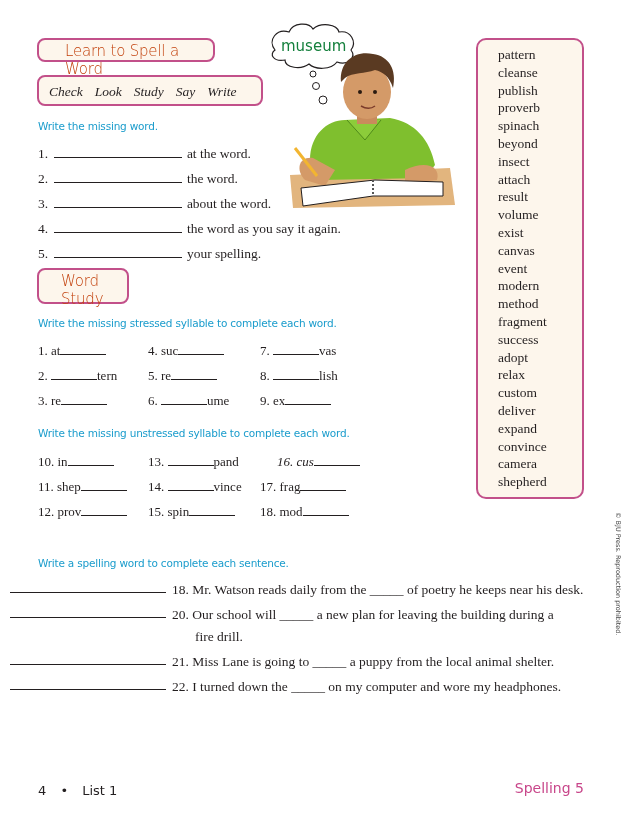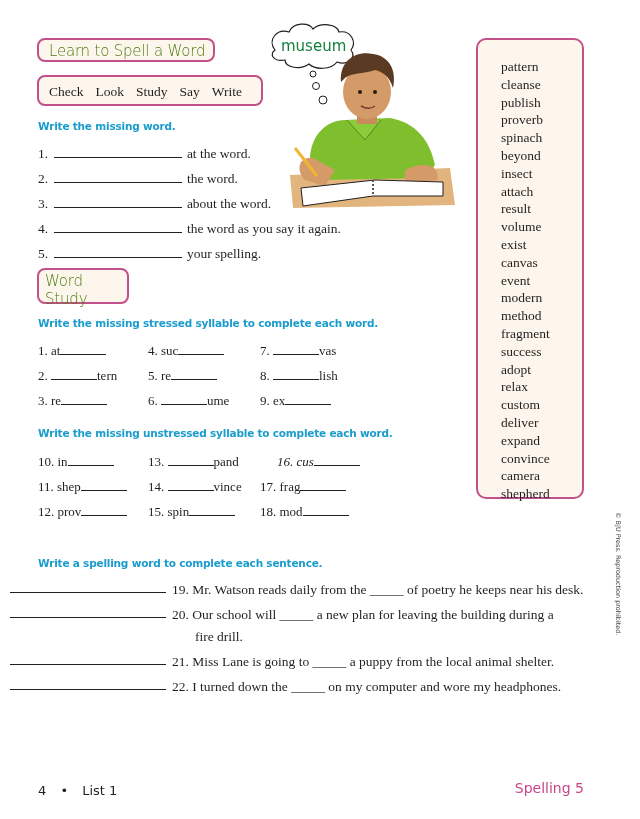--- a/index.html
+++ b/index.html
@@ -4,32 +4,32 @@
 <style>
   html, body { margin: 0; padding: 0; background: #ffffff; }
   body { width: 640px; height: 819px; position: relative; overflow: hidden;
          font-family: "Liberation Serif", "DejaVu Serif", serif; color: #231f20; }
   .abs { position: absolute; }
   .pill {
     position: absolute; border: 2px solid #c2508a; border-radius: 8px;
     background: #fdf6ec; box-sizing: border-box;
   }
   .pill-title {
-    color: #4d7c0f; font-family: "DejaVu Sans", "Liberation Sans", sans-serif;
-    font-size: 15px; font-weight: 300; letter-spacing: -0.2px;
+    color: #c2410c; font-family: "DejaVu Sans", "Liberation Sans", sans-serif;
+    font-size: 15px; font-weight: 300; letter-spacing: -0.2px; margin-left: 16px;
   }
   .instr {
     position: absolute; color: #1a9ccc; font-family: "DejaVu Sans", "Liberation Sans", sans-serif;
-    font-size: 10.5px; font-weight: bold; letter-spacing: -0.2px;
+    font-size: 10.5px; font-weight: normal; letter-spacing: -0.2px;
   }
   .line-item { position: absolute; font-size: 13.5px; white-space: nowrap; }
   .blank { display: inline-block; border-bottom: 1px solid #231f20; height: 1px; vertical-align: baseline; margin: 0 2px; }
-  .steps span { margin-right: 0; }
+  .steps span { margin-right: 0; font-style: italic; }
   .wordlist { position: absolute; left: 476px; top: 38px; width: 108px; height: 461px; }
-  .wordlist ul { list-style: none; margin: 12px; padding: 6px 0 0 11px; }
+  .wordlist ul { list-style: none; margin: 0; padding: 6px 0 0 20px; }
   .wordlist li { font-size: 13.5px; line-height: 17.8px; }
   .syl { position: absolute; font-size: 13px; white-space: nowrap; }
   .sent-blank { position: absolute; left: 10px; width: 156px; border-bottom: 1px solid #231f20; }
   .sent { position: absolute; left: 172px; font-size: 13.5px; white-space: nowrap; }
   .copyright {
     position: absolute; left: 560px; top: 574px; width: 140px;
     transform: rotate(90deg); transform-origin: left top;
     font-family: "DejaVu Sans", "Liberation Sans", sans-serif; font-size: 6.5px; color: #444;
     white-space: nowrap;
   }
@@ -168,21 +168,21 @@
       <li>expand</li>
       <li>convince</li>
       <li>camera</li>
       <li>shepherd</li>
     </ul>
 </div>
 
 <div class="instr" style="left:38px;top:557px;">Write a spelling word to complete each sentence.</div>
 
 <div class="sent-blank" style="top:592px;"></div>
-<div class="sent" style="top:582px;">19. Mr. Watson reads daily from the _____ of poetry he keeps near his desk.</div>
+<div class="sent" style="top:582px;">18. Mr. Watson reads daily from the _____ of poetry he keeps near his desk.</div>
 
 <div class="sent-blank" style="top:617px;"></div>
 <div class="sent" style="top:607px;">20. Our school will _____ a new plan for leaving the building during a</div>
 <div class="sent" style="top:629px;left:195px;">fire drill.</div>
 
 <div class="sent-blank" style="top:664px;"></div>
 <div class="sent" style="top:654px;">21. Miss Lane is going to _____ a puppy from the local animal shelter.</div>
 
 <div class="sent-blank" style="top:689px;"></div>
 <div class="sent" style="top:679px;">22. I turned down the _____ on my computer and wore my headphones.</div>

